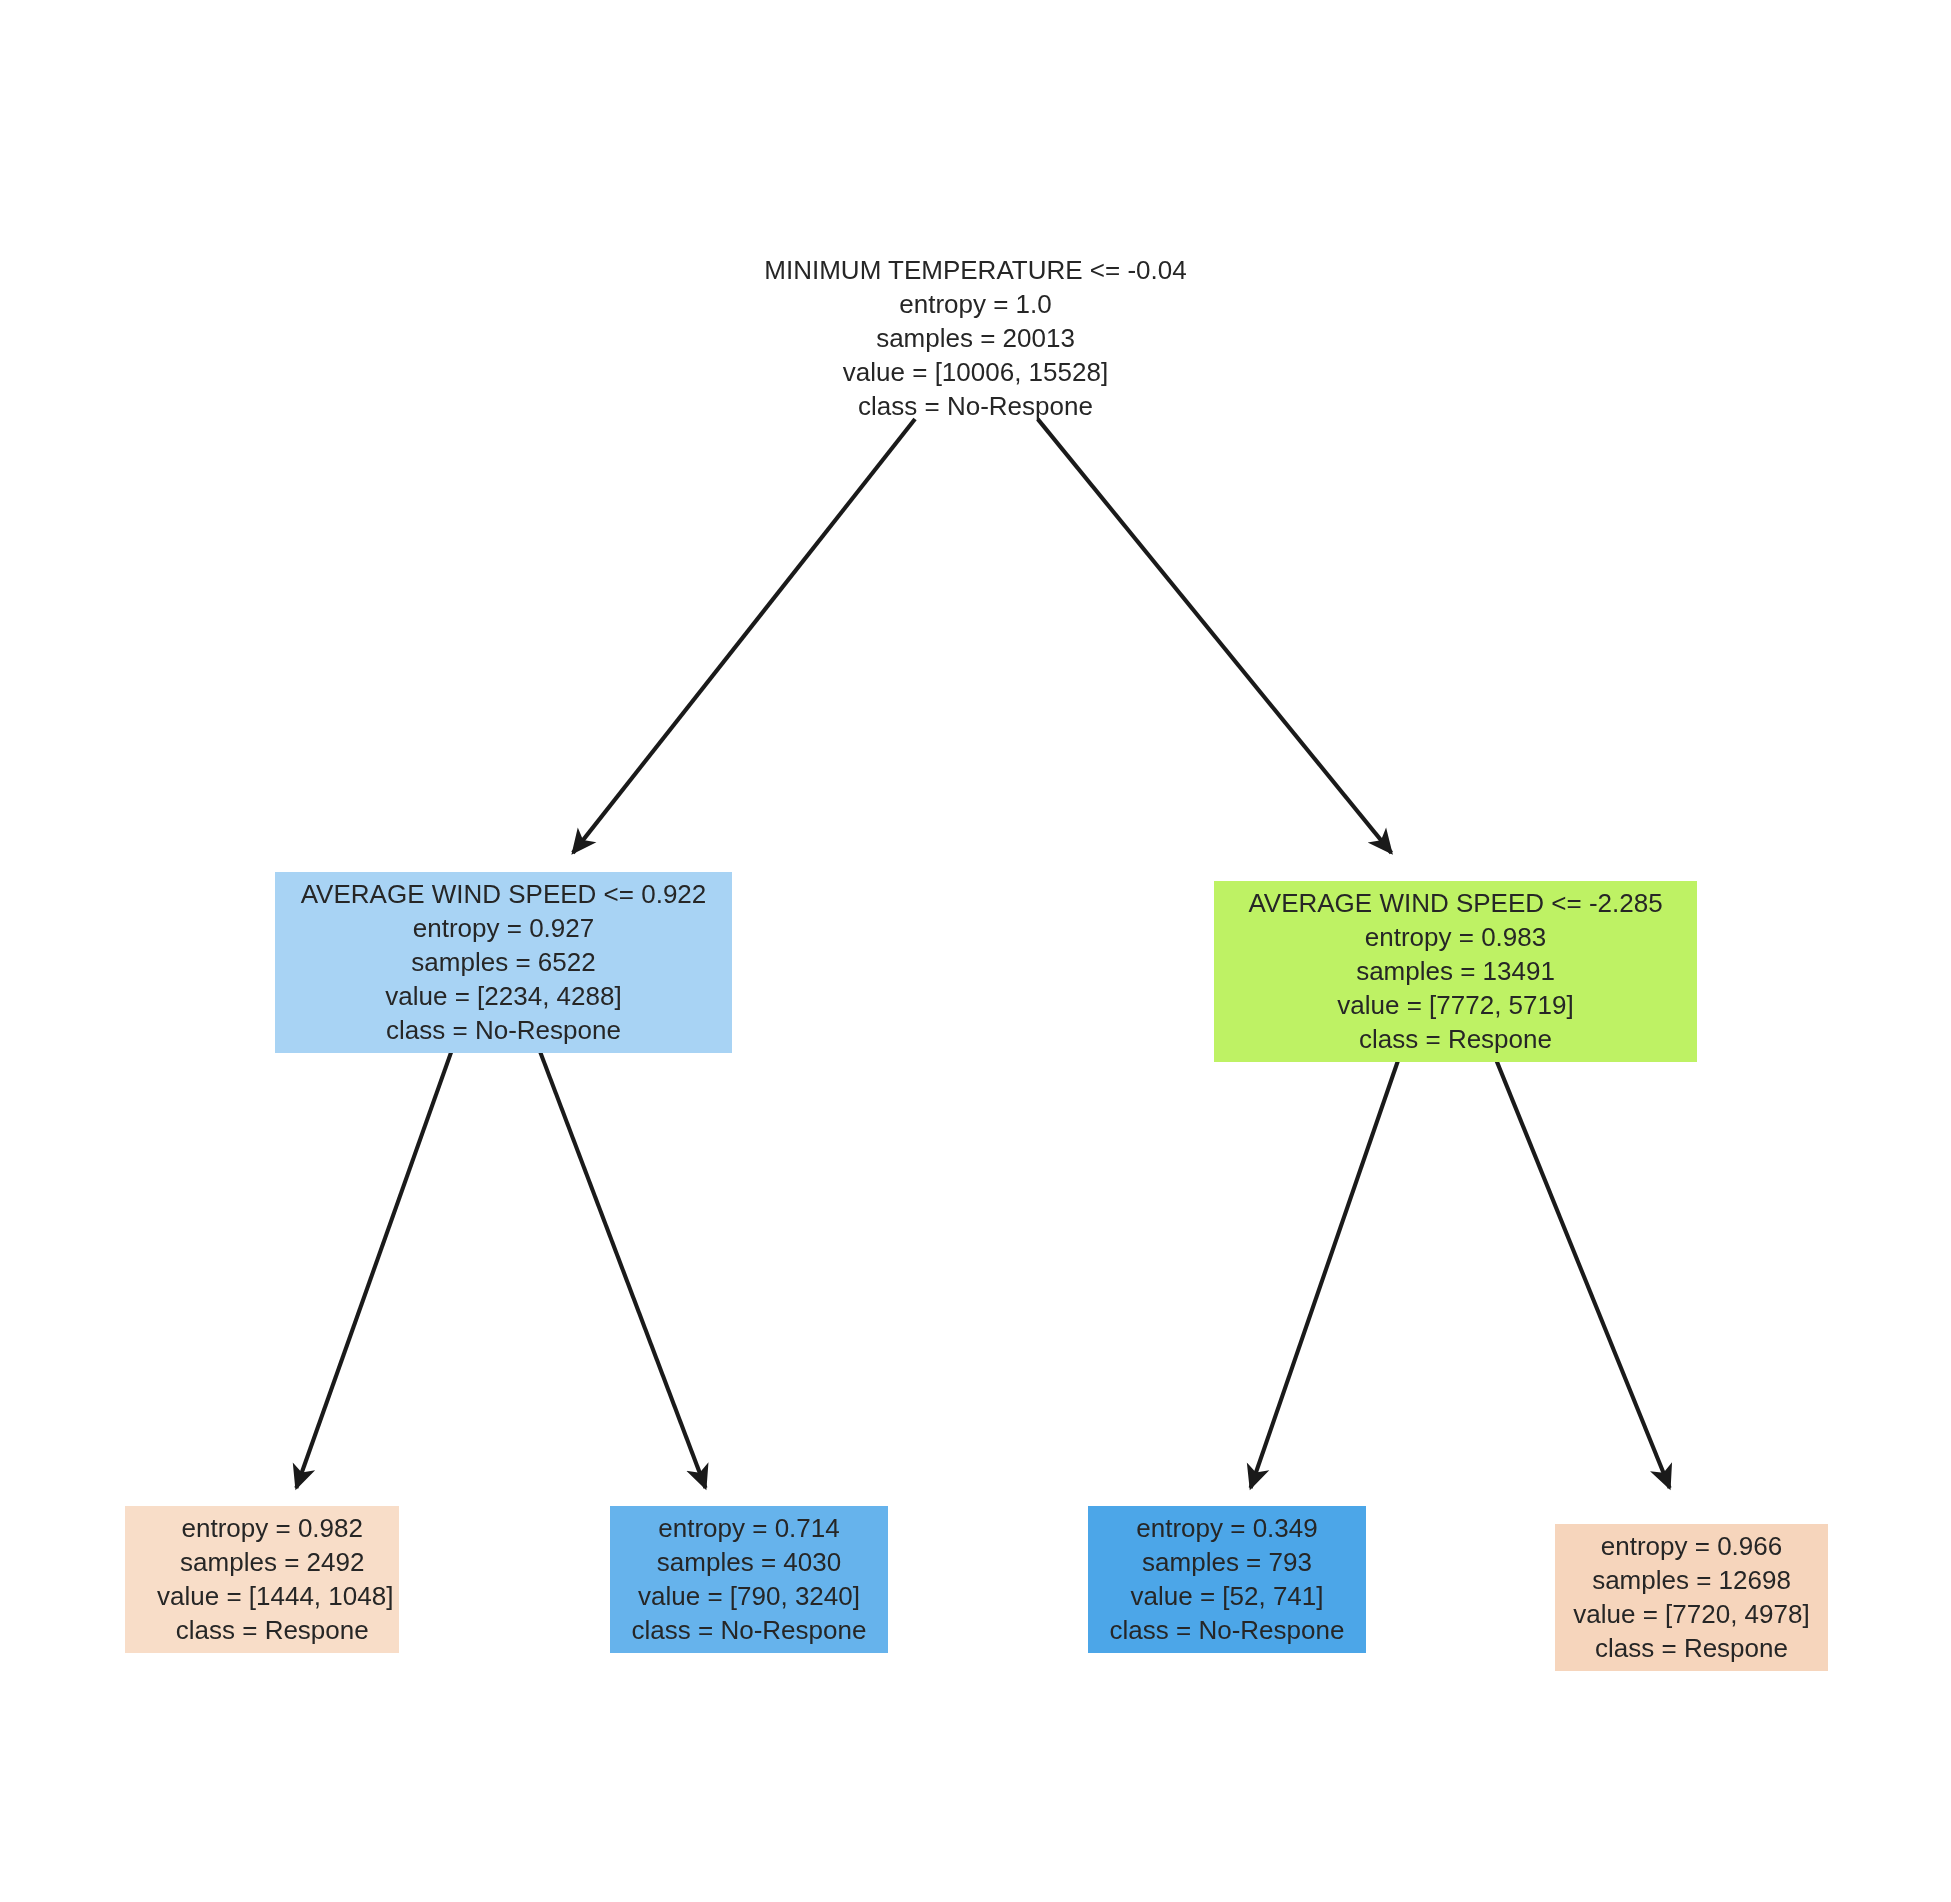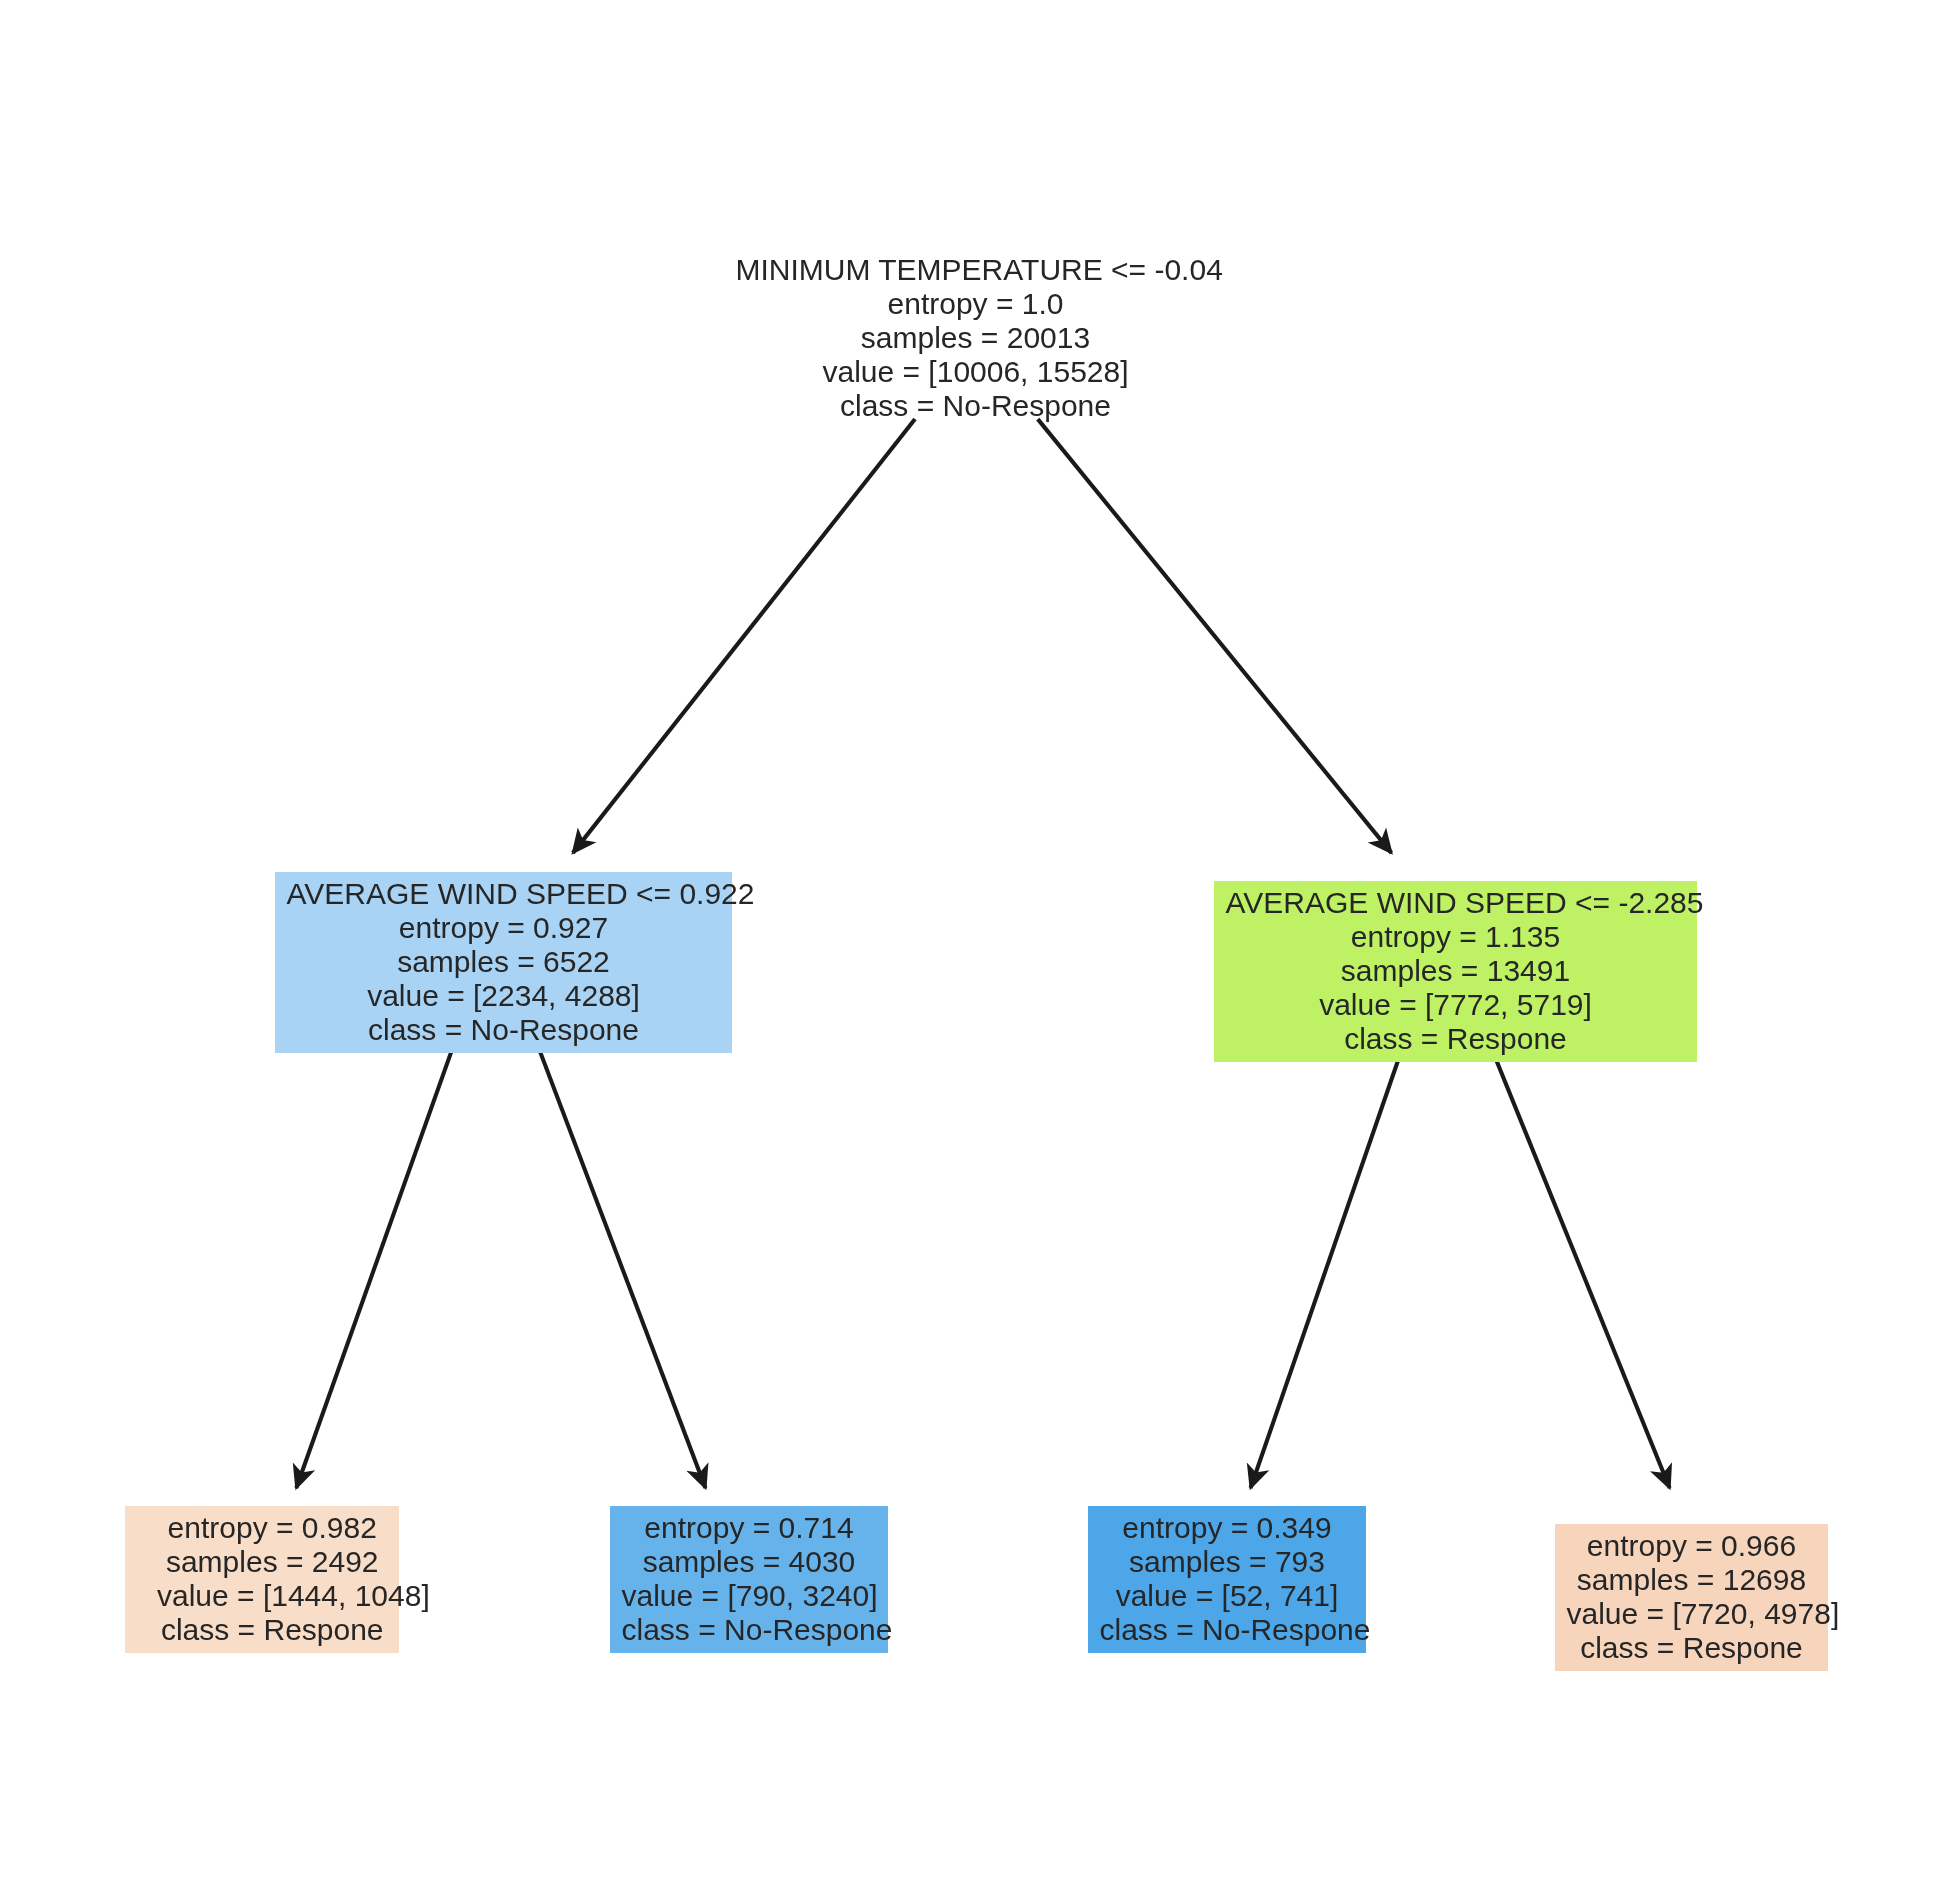--- a/index.html
+++ b/index.html
@@ -23,21 +23,21 @@
     top: 0;
     width: 1952px;
     height: 1903px;
     pointer-events: none;
   }
   .node {
     position: absolute;
     box-sizing: border-box;
     text-align: center;
     color: #262626;
-    font-size: 30px;
+    font-size: 26px;
     line-height: 34px;
     white-space: nowrap;
     padding: 4.9px 11.5px 6.5px 11.5px;
   }
   .node.root {
     background: transparent;
   }
   .node-line {
     display: block;
   }
@@ -78,21 +78,21 @@
   <div class="node" style="left:275px; top:872px; width:457px; background:#a8d3f4;">
     <span class="node-line">AVERAGE WIND SPEED &lt;= 0.922</span>
     <span class="node-line">entropy = 0.927</span>
     <span class="node-line">samples = 6522</span>
     <span class="node-line">value = [2234, 4288]</span>
     <span class="node-line">class = No-Respone</span>
   </div>
 
   <div class="node" style="left:1214px; top:881px; width:483px; background:#bef264;">
     <span class="node-line">AVERAGE WIND SPEED &lt;= -2.285</span>
-    <span class="node-line">entropy = 1.135</span>
+    <span class="node-line">entropy = 0.983</span>
     <span class="node-line">samples = 13491</span>
     <span class="node-line">value = [7772, 5719]</span>
     <span class="node-line">class = Respone</span>
   </div>
 
   <div class="node" style="left:125px; top:1506px; width:274px; background:#f8ddc8;padding-left:32px;">
     <span class="node-line">entropy = 0.982</span>
     <span class="node-line">samples = 2492</span>
     <span class="node-line">value = [1444, 1048]</span>
     <span class="node-line">class = Respone</span>

